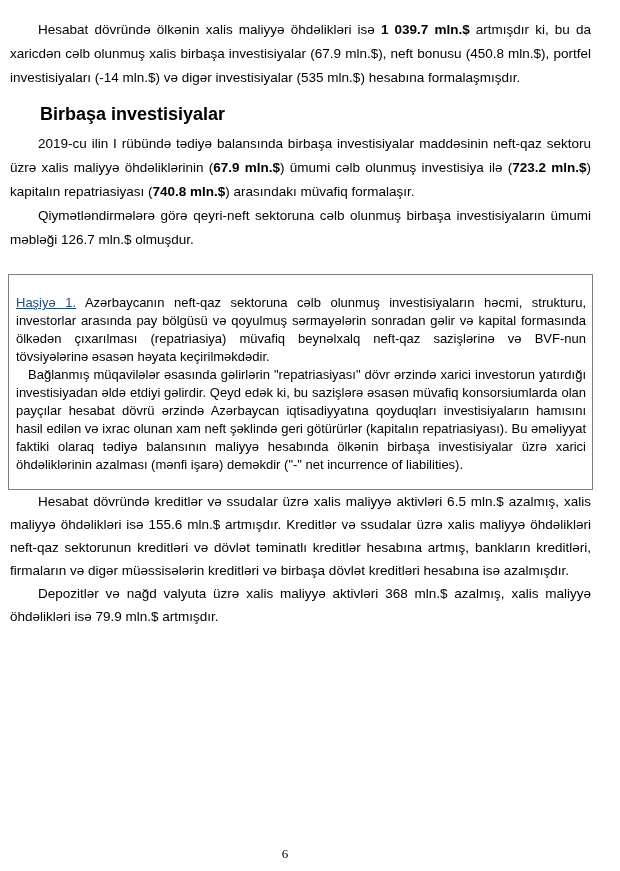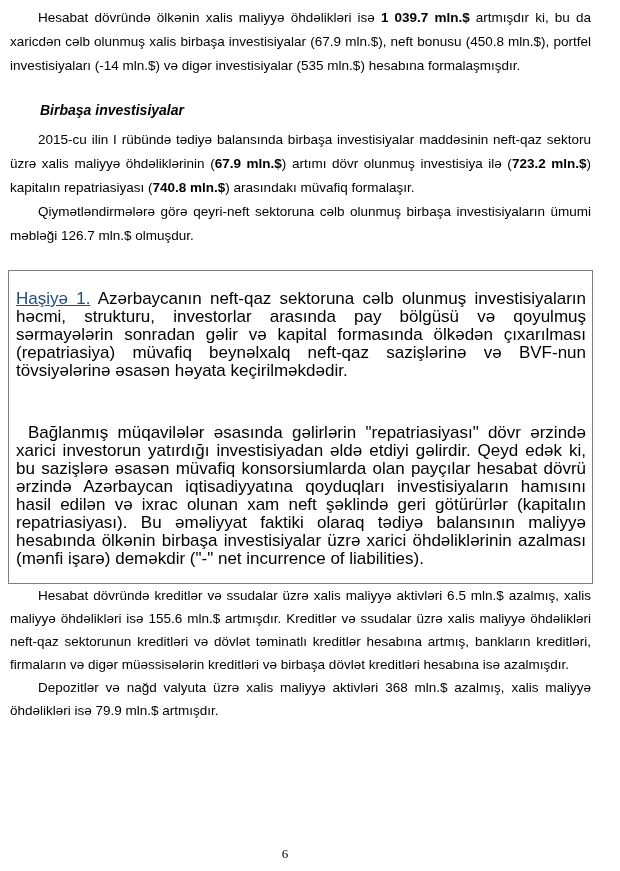--- a/index.html
+++ b/index.html
@@ -11,55 +11,54 @@
     color: #000000;
     position: relative;
   }
   .page {
     position: absolute; inset: 0;
     background: #ffffff;
     overflow: hidden;
   }
   .content {
     position: absolute;
-    left: 10px; top: 6px; width: 581px;
+    left: 10px; top: 18px; width: 581px;
     font-size: 13.5px;
   }
   p.body {
     margin: 0;
     line-height: 24px;
     text-align: justify;
     text-indent: 28px;
   }
   .heading {
     font-weight: bold;
-    font-style: italic;
-    font-size: 14px;
+    font-size: 18px;
     line-height: 24px;
-    margin: 20px 0 6px 0;
+    margin: 12px 0 6px 0;
     padding-left: 30px;
   }
   .heading.second {
     margin-top: 40px;
     margin-bottom: 13px;
   }
   .note-box {
     margin: 22px 0 0 -2px;
     width: 585px;
     border: 1.5px solid var(--box-border, #7f7f7f);
     padding: 19px 6px 15px 7px;
     background: #ffffff;
   }
   .box-p {
     margin: 0;
     line-height: 18px;
     text-align: justify;
-    font-size: 17px;
+    font-size: 13px;
   }
-  .box-p.indented { text-indent: 12px; margin-top: 44px; }
+  .box-p.indented { text-indent: 12px; }
   .note-label {
     color: var(--note-label, #1F4E79);
     text-decoration: underline;
   }
   .credits-para { line-height: 23px !important; }
   .page-number {
     position: absolute;
     top: 846px; left: 270px; width: 30px;
     text-align: center;
     font-family: "Liberation Serif", serif;
@@ -73,21 +72,21 @@
 
 <div class="page">
   <div class="content">
 
     <p class="body"><span>Hesabat dövründə ölkənin xalis maliyyə öhdəlikləri isə </span><b>1 039.7 mln.$</b><span> artmışdır ki, bu da xaricdən cəlb olunmuş xalis birbaşa investisiyalar (67.9 mln.$), neft bonusu (450.8 mln.$), portfel investisiyaları (-14 mln.$) və digər investisiyalar (535 mln.$) hesabına formalaşmışdır.</span></p>
 
     <h2 class="heading">Birbaşa investisiyalar</h2>
 
 
 
-    <p class="body"><span>2015-cu ilin I rübündə tədiyə balansında birbaşa investisiyalar maddəsinin neft-qaz sektoru üzrə xalis maliyyə öhdəliklərinin (</span><b>67.9 mln.$</b><span>) artımı dövr olunmuş investisiya ilə (</span><b>723.2 mln.$</b><span>) kapitalın repatriasiyası (</span><b>740.8 mln.$</b><span>) arasındakı müvafiq formalaşır.</span></p>
+    <p class="body"><span>2019-cu ilin I rübündə tədiyə balansında birbaşa investisiyalar maddəsinin neft-qaz sektoru üzrə xalis maliyyə öhdəliklərinin (</span><b>67.9 mln.$</b><span>) ümumi cəlb olunmuş investisiya ilə (</span><b>723.2 mln.$</b><span>) kapitalın repatriasiyası (</span><b>740.8 mln.$</b><span>) arasındakı müvafiq formalaşır.</span></p>
 
     <p class="body">Qiymətləndirmələrə görə qeyri-neft sektoruna cəlb olunmuş birbaşa investisiyaların ümumi məbləği 126.7 mln.$ olmuşdur.</p>
 
     <div class="note-box">
       <p class="box-p"><span class="note-label">Haşiyə 1.</span><span> Azərbaycanın neft-qaz sektoruna cəlb olunmuş investisiyaların həcmi, strukturu, investorlar arasında pay bölgüsü və qoyulmuş sərmayələrin sonradan gəlir və kapital formasında ölkədən çıxarılması (repatriasiya) müvafiq beynəlxalq neft-qaz sazişlərinə və BVF-nun tövsiyələrinə əsasən həyata keçirilməkdədir.</span></p>
       <p class="box-p indented">Bağlanmış müqavilələr əsasında gəlirlərin "repatriasiyası" dövr ərzində xarici investorun yatırdığı investisiyadan əldə etdiyi gəlirdir. Qeyd edək ki, bu sazişlərə əsasən müvafiq konsorsiumlarda olan payçılar hesabat dövrü ərzində Azərbaycan iqtisadiyyatına qoyduqları investisiyaların hamısını hasil edilən və ixrac olunan xam neft şəklində geri götürürlər (kapitalın repatriasiyası). Bu əməliyyat faktiki olaraq tədiyə balansının maliyyə hesabında ölkənin birbaşa investisiyalar üzrə xarici öhdəliklərinin azalması (mənfi işarə) deməkdir ("-" net incurrence of liabilities).</p>
     </div>
 
 
     <p class="body credits-para">Hesabat dövründə kreditlər və ssudalar üzrə xalis maliyyə aktivləri 6.5 mln.$ azalmış, xalis maliyyə öhdəlikləri isə 155.6 mln.$ artmışdır. Kreditlər və ssudalar üzrə xalis maliyyə öhdəlikləri neft-qaz sektorunun kreditləri və dövlət təminatlı kreditlər hesabına artmış, bankların kreditləri, firmaların və digər müəssisələrin kreditləri və birbaşa dövlət kreditləri hesabına isə azalmışdır.</p>

